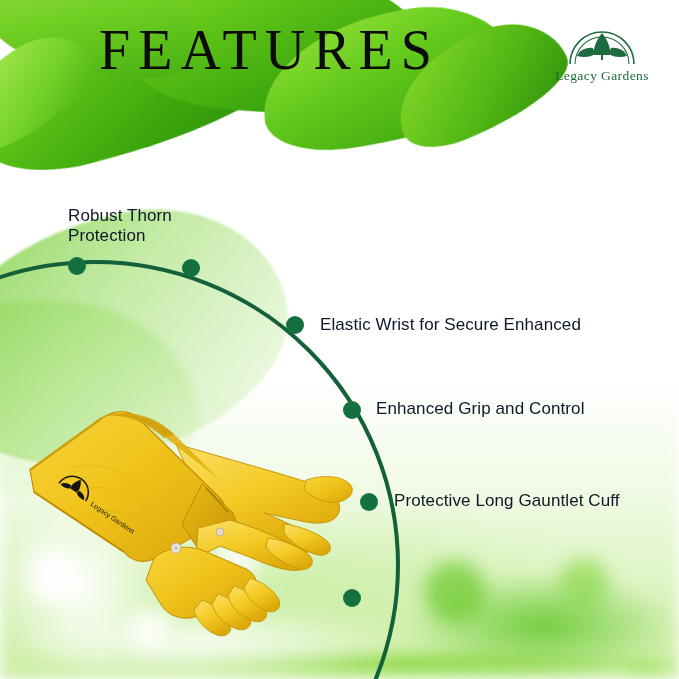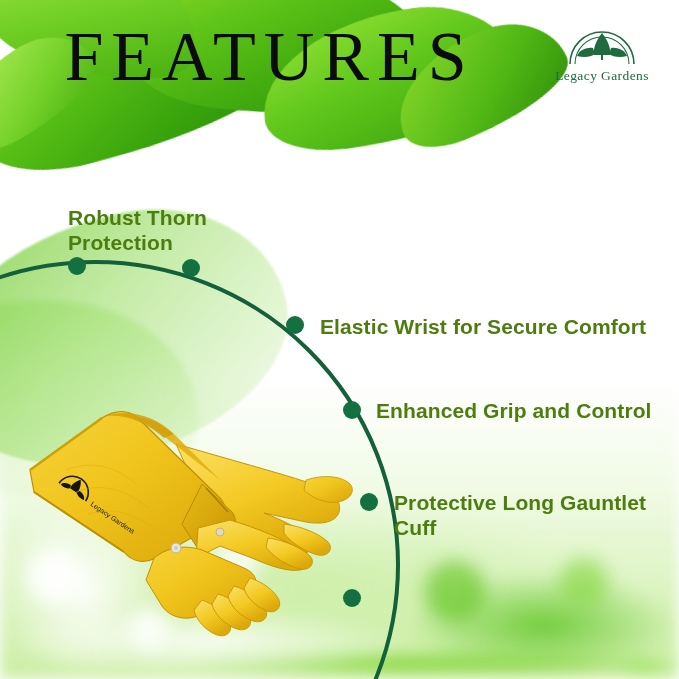--- a/index.html
+++ b/index.html
@@ -88,21 +88,21 @@
       radial-gradient(circle at 86% 58%, rgba(130,214,60,.6) 0 24px, rgba(130,214,60,0) 25px);
     filter: blur(9px);
   }
 
   
   .title {
     position: absolute;
     top: 22px; left: 0; right: 0;
     text-align: center;
     font-family: "Liberation Serif", serif;
-    font-size: 70px;
+    font-size: 56px;
     line-height: 1;
     letter-spacing: 8px;
     color: #0b0b0b;
     padding-right: 140px;
     white-space: nowrap;
   }
 
   .logo {
     position: absolute;
     top: 24px; right: 22px;
@@ -122,26 +122,25 @@
   
   .product { position: absolute; left: 6px; top: 352px; width: 360px; height: 300px; }
   .product svg { width: 100%; height: 100%; overflow: visible; }
 
   
   .arc-svg { position: absolute; inset: 0; width: 679px; height: 679px; }
 
   
   .feat {
     position: absolute;
-    color: #4d7c0f;
-    font-size: 21px;
+    color: #0f172a;
+    font-size: 17px;
     line-height: 1.18;
     white-space: pre-line;
     letter-spacing: .1px;
-    font-weight: bold;
   }
   .f0 { left: 68px;  top: 206px; }
   .f1 { left: 205px; top: 241px; }
   .f2 { left: 320px; top: 315px; }
   .f3 { left: 376px; top: 399px; }
   .f4 { left: 394px; top: 491px; }
   .f5 { left: 377px; top: 587px; }
 </style>
 </head>
 <body>
@@ -264,17 +263,17 @@
         <circle cx="191" cy="268" r="9" fill="#157040"></circle>
         <circle cx="295" cy="325" r="9" fill="#157040"></circle>
         <circle cx="352" cy="410" r="9" fill="#157040"></circle>
         <circle cx="369" cy="502" r="9" fill="#157040"></circle>
         <circle cx="352" cy="598" r="9" fill="#157040"></circle>
       </g>
   </svg>
 
   <div class="feat f0">Robust Thorn
 Protection</div>
-  <div class="feat f2">Elastic Wrist for Secure Comfort</div>
+  <div class="feat f2">Elastic Wrist for Secure Enhanced</div>
   <div class="feat f4">Protective Long Gauntlet Cuff</div>
   <div class="feat f3">Enhanced Grip and Control</div>
 
 </div>
 
 </body></html>

